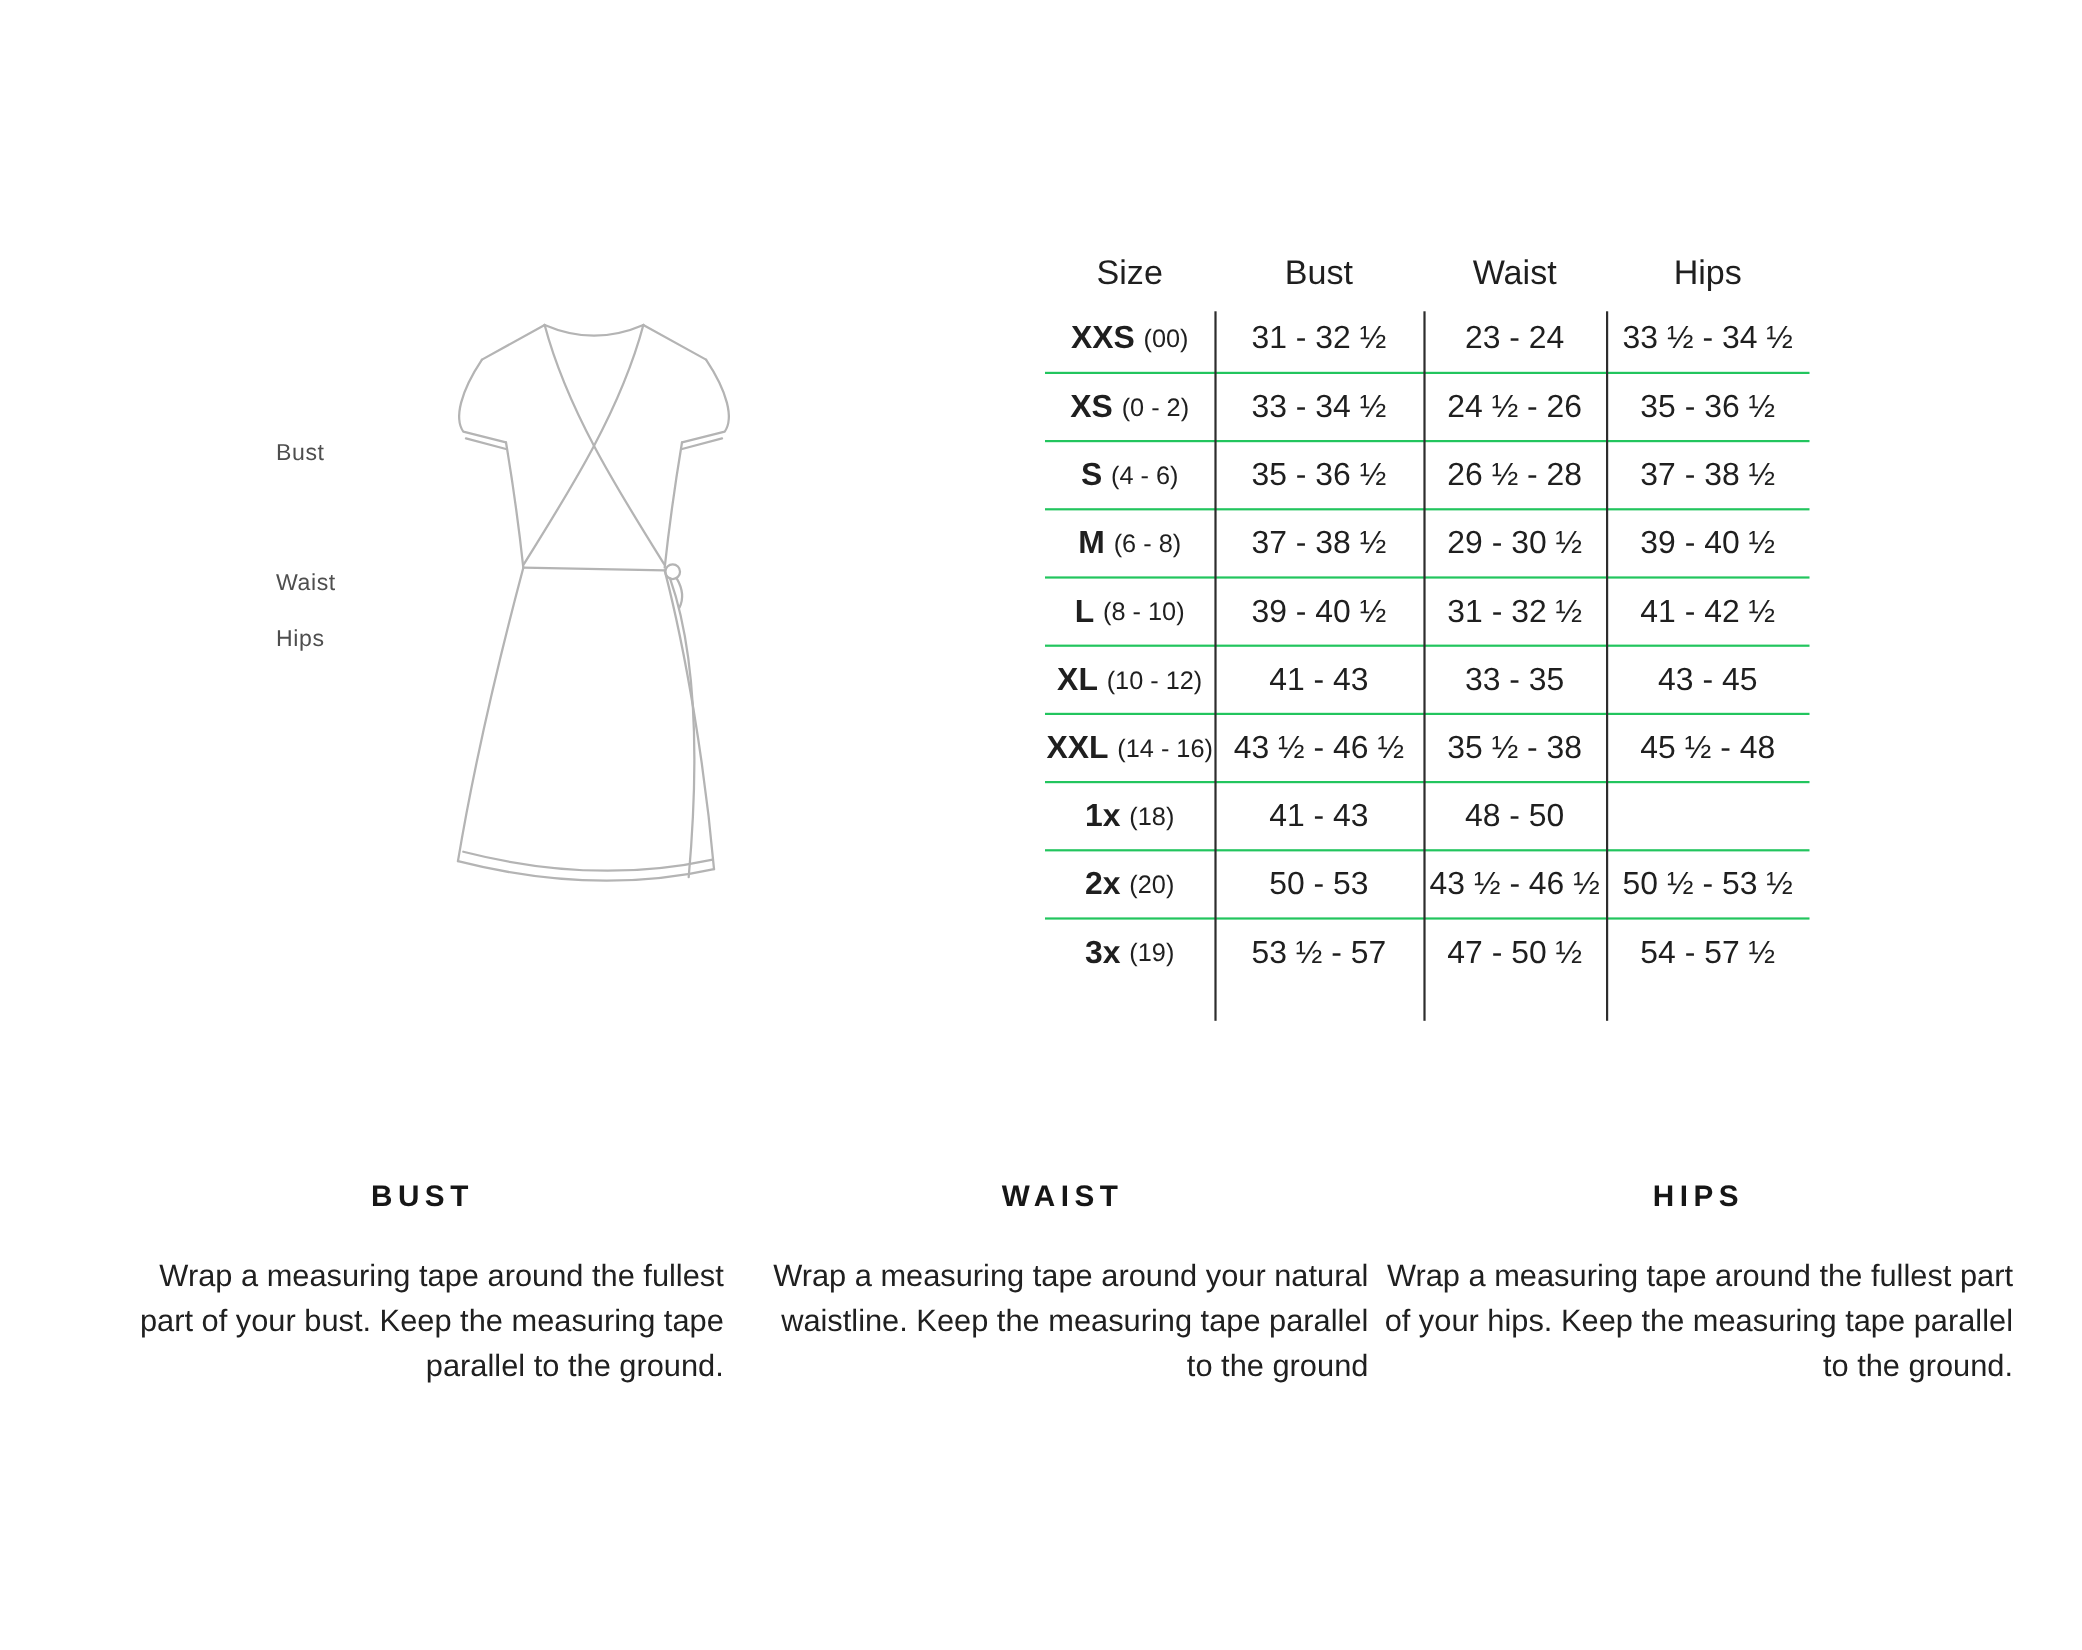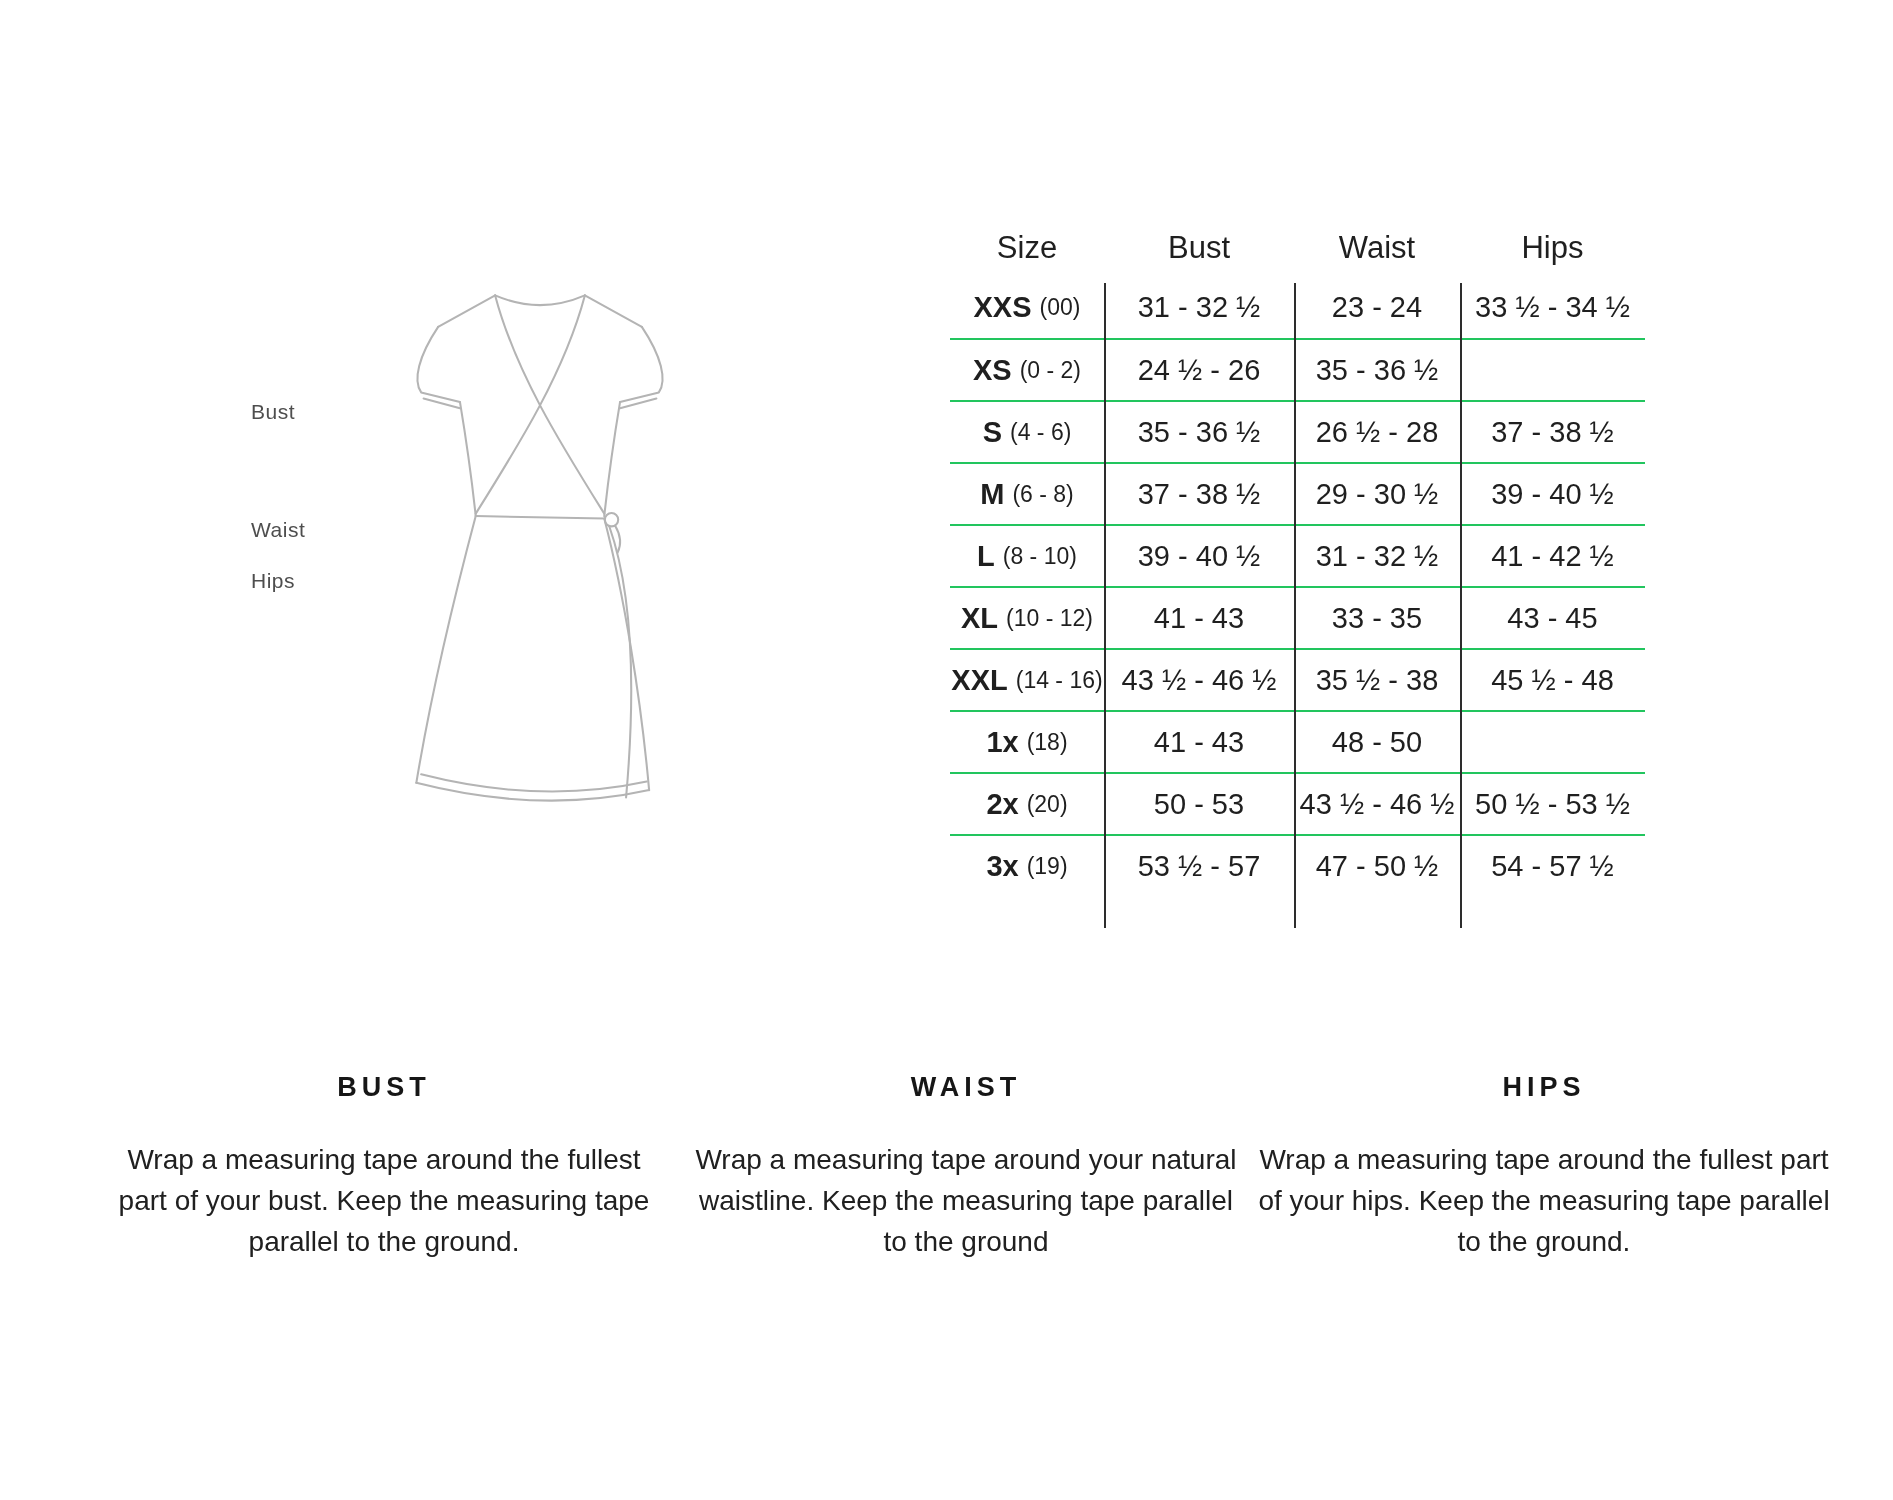--- a/index.html
+++ b/index.html
@@ -96,20 +96,21 @@
     font-size: 27px;
     font-weight: 600;
     letter-spacing: 5px;
     color: #161616;
     margin-bottom: 36px;
   }
   .guide-text {
     font-size: 28px;
     line-height: 1.47;
     color: #202020;
+    text-align: right;
   }
 </style>
 </head>
 <body>
 
 <div class="page">
 
   <svg class="sketch" viewBox="0 0 300 480" fill="none" stroke="#b4b4b4" stroke-width="1.7" stroke-linecap="round" stroke-linejoin="round">
 
     <path d="M113,16 Q150,32 187,16"></path>
@@ -166,20 +167,21 @@
           </div>
         <div class="cell">31 - 32 ½</div>
         <div class="cell">23 - 24</div>
         <div class="cell">33 ½ - 34 ½</div>
       </div>
       <div class="trow">
         <div class="cell size-cell">
             <span class="size-main">XS</span>
             <span class="size-range">(0 - 2)</span>
           </div>
+        <div class="cell">33 - 34 ½</div>
         <div class="cell">24 ½ - 26</div>
         <div class="cell">35 - 36 ½</div>
       </div>
       <div class="trow">
         <div class="cell size-cell">
             <span class="size-main">S</span>
             <span class="size-range">(4 - 6)</span>
           </div>
         <div class="cell">35 - 36 ½</div>
         <div class="cell">26 ½ - 28</div>

